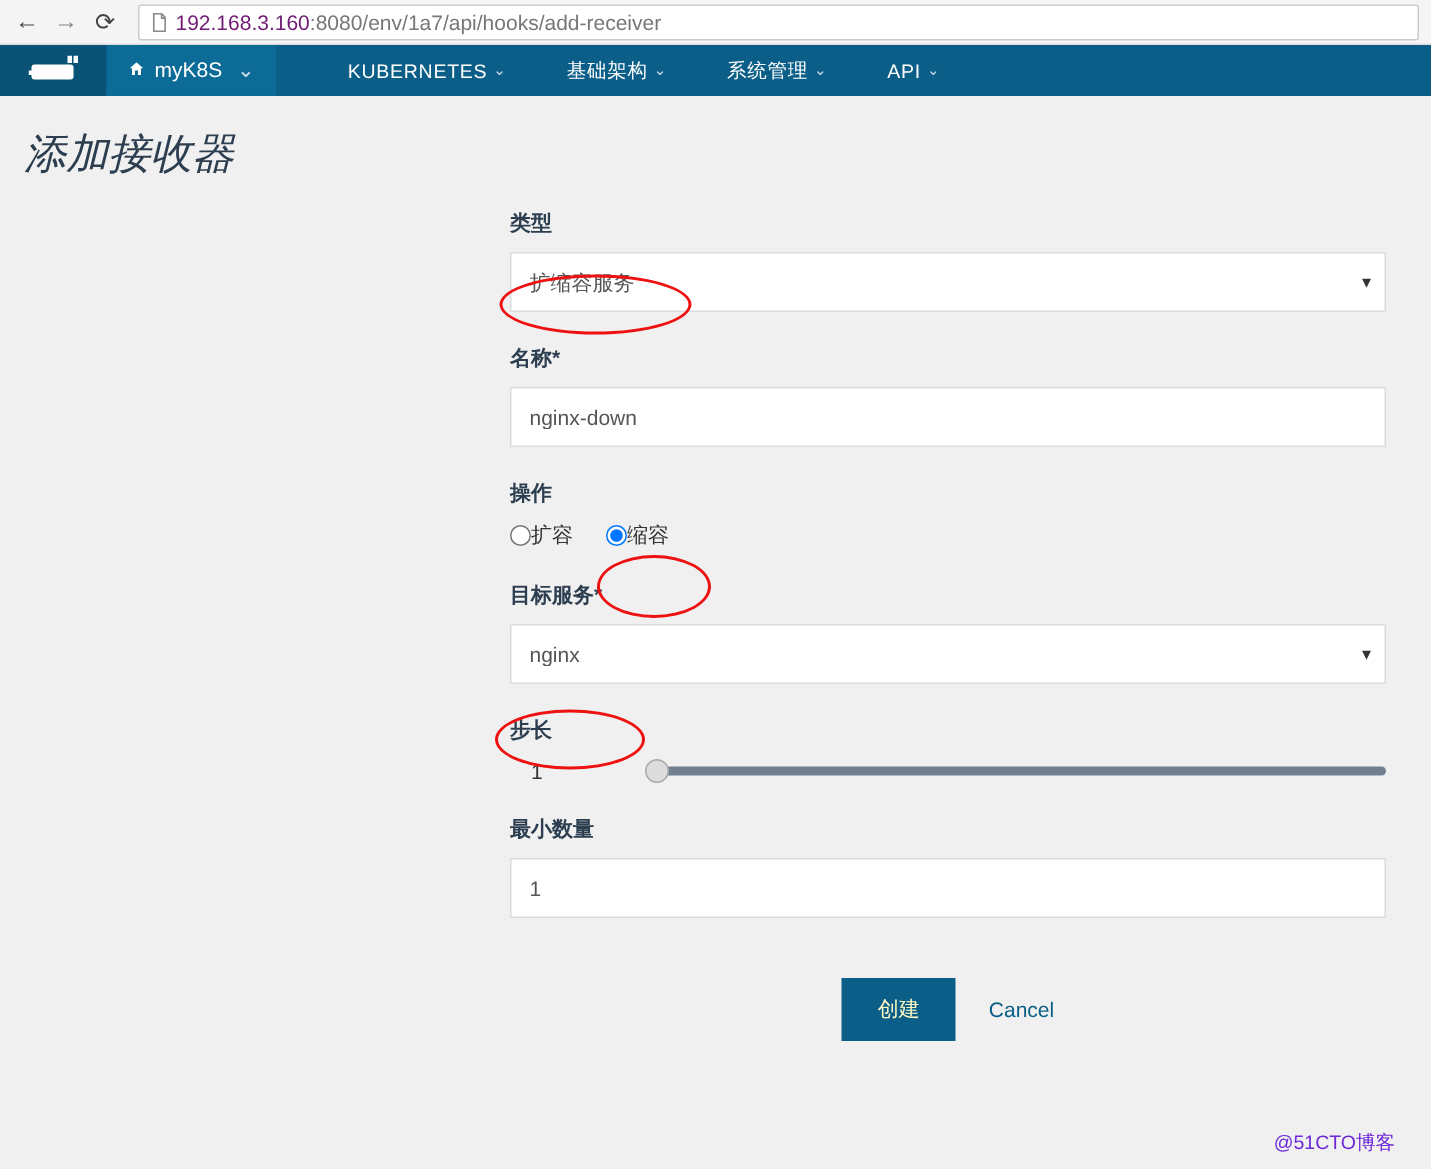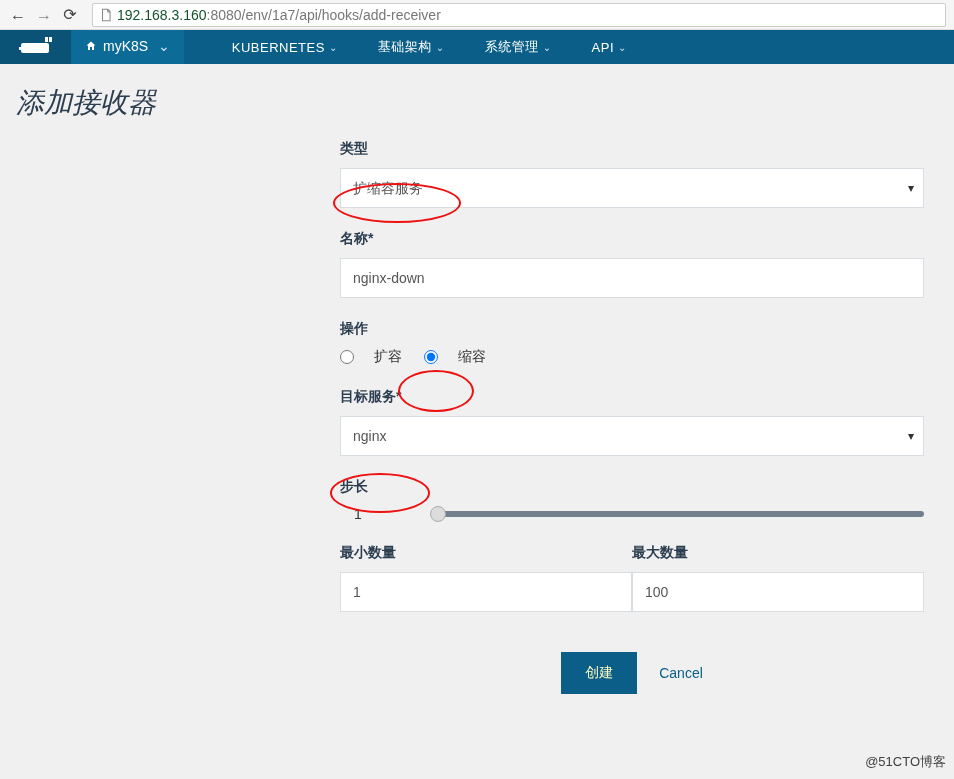--- a/index.html
+++ b/index.html
@@ -5,21 +5,21 @@
     * { margin: 0; padding: 0; box-sizing: border-box; }
     body { font-family: "Helvetica Neue", Arial, "PingFang SC", "Microsoft YaHei", sans-serif; background: #f0f0f0; width: 954px; height: 779px; overflow: hidden; position: relative; }
 
     
     .browser-bar { height: 30px; background: #f5f5f5; display: flex; align-items: center; padding: 0 8px; border-bottom: 1px solid #ddd; }
     .nav-btn { width: 20px; height: 20px; display: flex; align-items: center; justify-content: center; color: #888; font-size: 16px; margin-right: 6px; cursor: pointer; }
     .nav-btn.active { color: #444; }
     .url-bar { flex: 1; height: 24px; background: #fff; border: 1px solid #ccc; border-radius: 2px; display: flex; align-items: center; padding: 0 6px; margin-left: 6px; }
     .url-icon { width: 14px; margin-right: 4px; color: #888; }
     .url-text { font-size: 14px; color: #333; font-family: Arial, sans-serif; }
-    .url-host-bold { font-weight: normal; color: #14532d; }
+    .url-host-bold { font-weight: normal; color: #701a75; }
     .url-path { color: #777; }
 
     
     .main-nav { height: 34px; background: #0a5e87; display: flex; align-items: stretch; color: #fff; }
     .logo-box { width: 71px; background: #0a5276; display: flex; align-items: center; justify-content: center; }
     .env-box { display: flex; align-items: center; padding: 0 14px; background: #0c6b97; border-bottom: 3px solid #0c6b97; }
     .env-box span { margin-left: 6px; font-size: 14px; }
     .nav-item { display: flex; align-items: center; padding: 0 18px; font-size: 13px; cursor: pointer; }
     .nav-item span { margin-right: 4px; letter-spacing: 0.5px; }
     .chevron { font-size: 10px; opacity: 0.8; }
@@ -30,21 +30,21 @@
     .page-title { font-size: 28px; font-weight: 300; color: #2c3e50; margin-bottom: 18px; font-style: italic; }
     .form-area { margin-left: 324px; width: 584px; }
     .form-group { margin-bottom: 22px; }
     .form-label { font-size: 14px; font-weight: 600; color: #2c3e50; margin-bottom: 10px; display: block; }
     .form-input, .form-select { width: 100%; height: 40px; border: 1px solid #d7dde1; background: #fff; padding: 0 12px; font-size: 14px; color: #555; outline: none; }
     .form-select { appearance: none; -webkit-appearance: none; padding-right: 28px; }
     .select-wrap { position: relative; }
     .select-wrap::after { content: "▾"; position: absolute; right: 10px; top: 50%; transform: translateY(-50%); color: #333; font-size: 12px; pointer-events: none; }
 
     .radio-row { display: flex; align-items: center; gap: 4px; }
-    .radio-row label { font-size: 14px; color: #333; margin-right: 18px; display: flex; align-items: center; gap: 20px; }
+    .radio-row label { font-size: 14px; color: #333; margin-right: 18px; display: flex; align-items: center; gap: 0; }
     .radio-row input[type="radio"] { width: 14px; height: 14px; }
 
     
     .slider-row { display: flex; align-items: center; }
     .slider-value { width: 38px; font-size: 14px; color: #333; padding-left: 14px; }
     .slider-track { flex: 1; height: 6px; background: #717f8e; border-radius: 3px; position: relative; margin-left: 60px; }
     .slider-thumb { width: 16px; height: 16px; background: #dcdcdc; border: 1px solid #aaa; border-radius: 50%; position: absolute; top: 50%; left: 0; transform: translate(-50%, -50%); }
 
     
     .two-col { display: flex; }
@@ -52,21 +52,21 @@
     .two-col .form-input { width: 100%; }
 
     
     .btn-row { margin-top: 40px; display: flex; gap: 22px; justify-content: center; align-items: center; }
     .btn-primary { background: #0a5e87; color: #fef9c3; border: none; padding: 12px 24px; font-size: 14px; cursor: pointer; }
     .btn-cancel { background: none; border: none; color: #0a5e87; font-size: 14px; cursor: pointer; }
 
     
     .annot { position: absolute; border: 2.5px solid #e11; border-radius: 50%; pointer-events: none; }
 
-    .watermark { position: absolute; right: 8px; bottom: 8px; font-size: 13px; color: #404040; }
+    .watermark { position: absolute; right: 24px; bottom: 8px; font-size: 13px; color: #6d28d9; }
   </style>
 </head>
 <body>
 
 <div class="browser-bar">
   <div class="nav-btn active">←</div>
   <div class="nav-btn">→</div>
   <div class="nav-btn active">⟳</div>
   <div class="url-bar">
     <svg class="url-icon" viewBox="0 0 24 24" width="14" height="14">
@@ -160,24 +160,20 @@
           <div class="slider-thumb"></div>
         </div>
       </div>
     </div>
 
     <div class="two-col">
       <div class="form-group">
         <label class="form-label">最小数量</label>
         <input class="form-input" value="1" style="">
       </div>
-      <div class="form-group">
-        <label class="form-label">最大数量</label>
-        <input class="form-input" value="100" style="">
-      </div>
     </div>
 
     <div class="btn-row">
       <button class="btn-primary">创建</button>
       <button class="btn-cancel">Cancel</button>
     </div>
 
   </div>
 </div>
 

